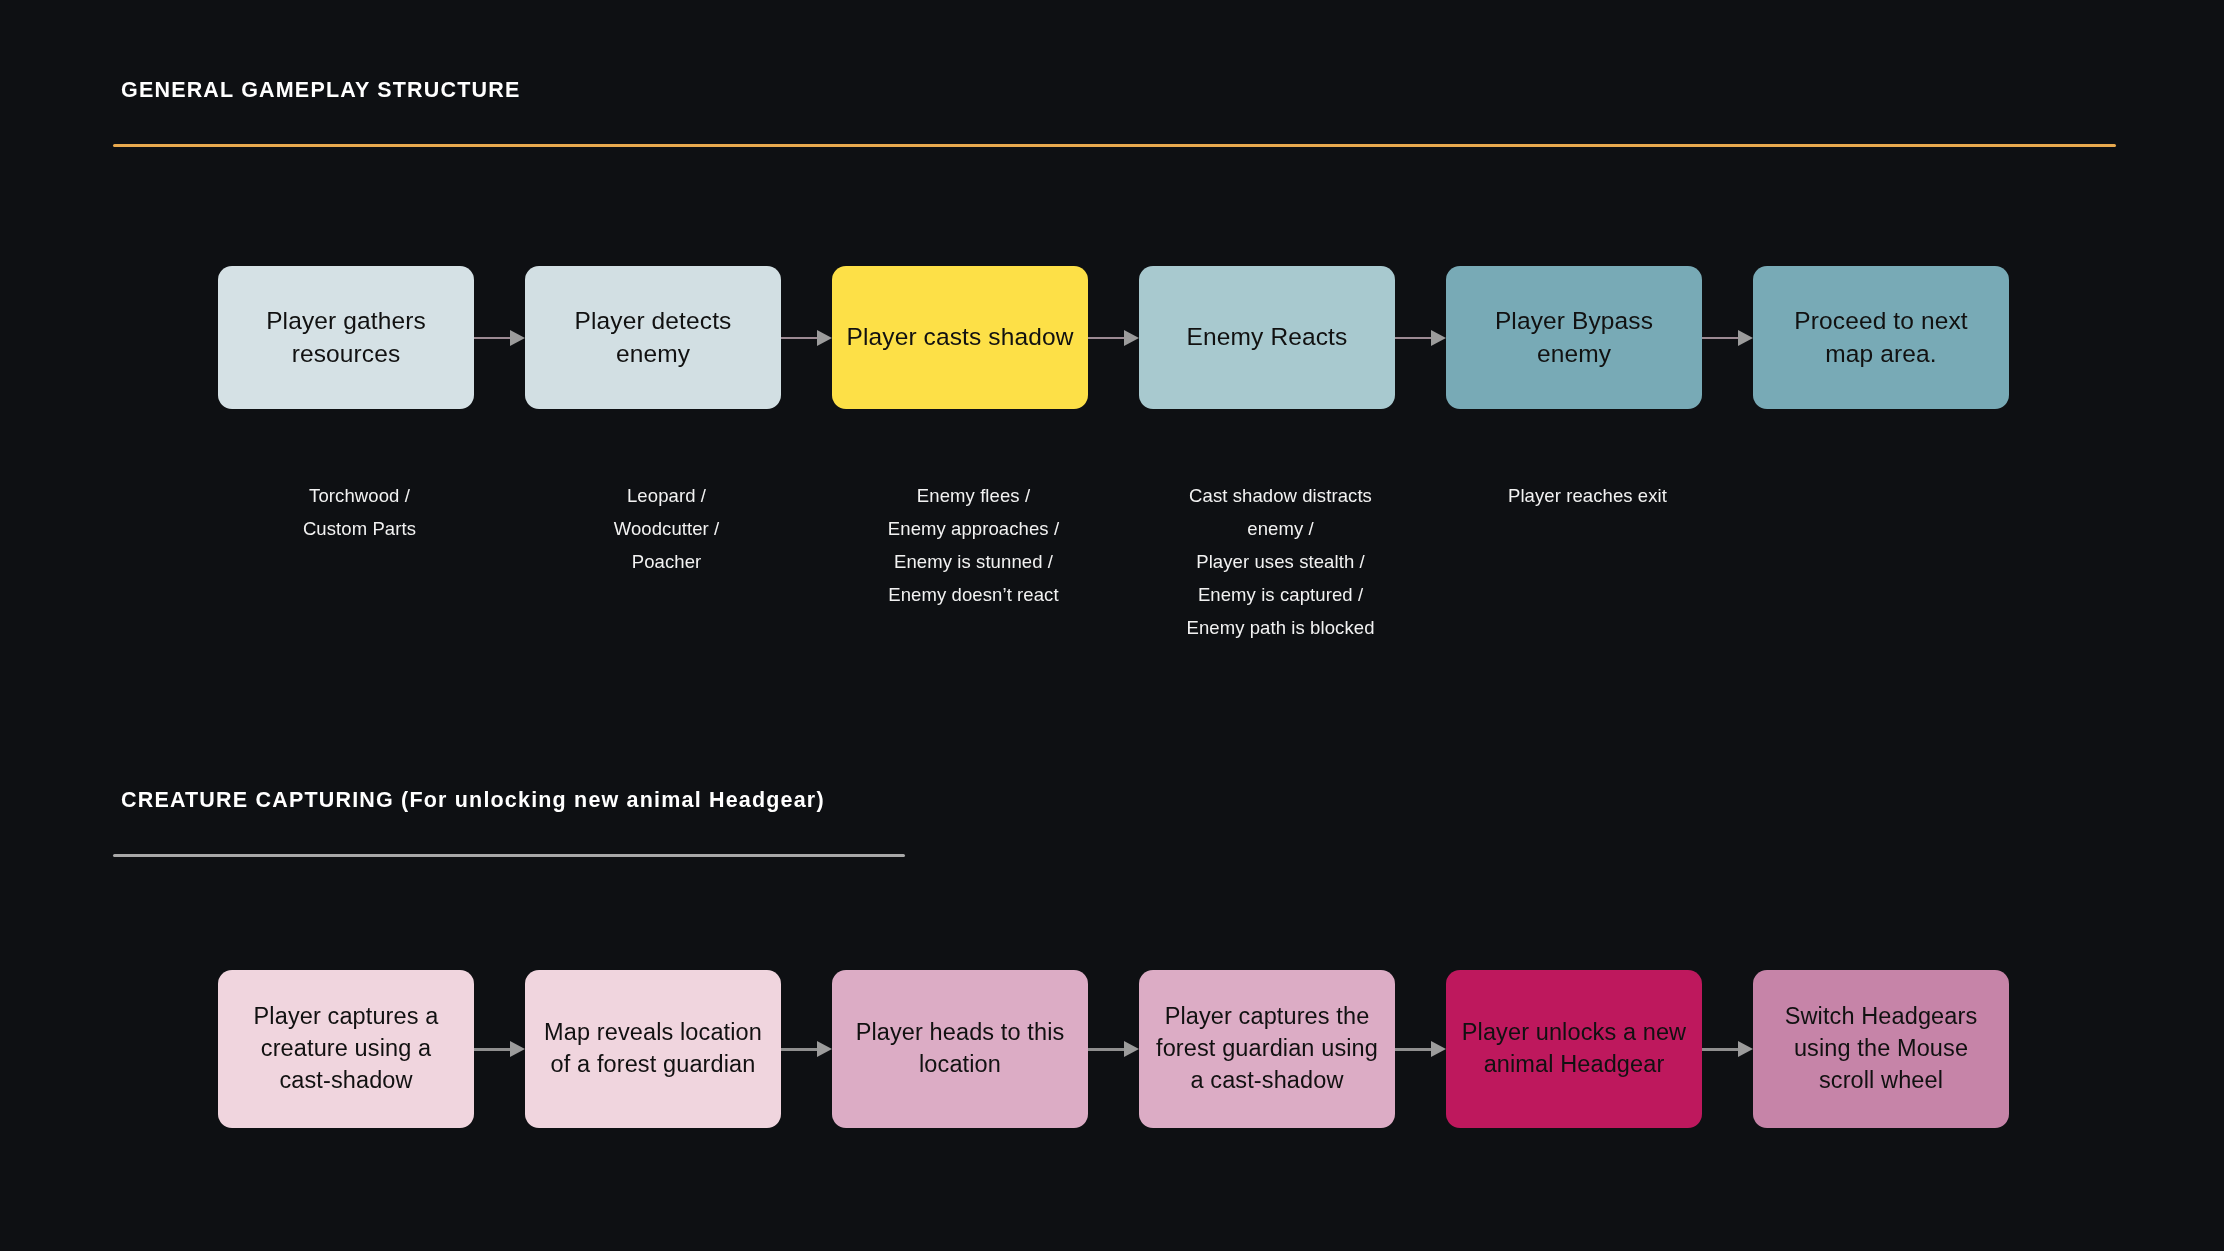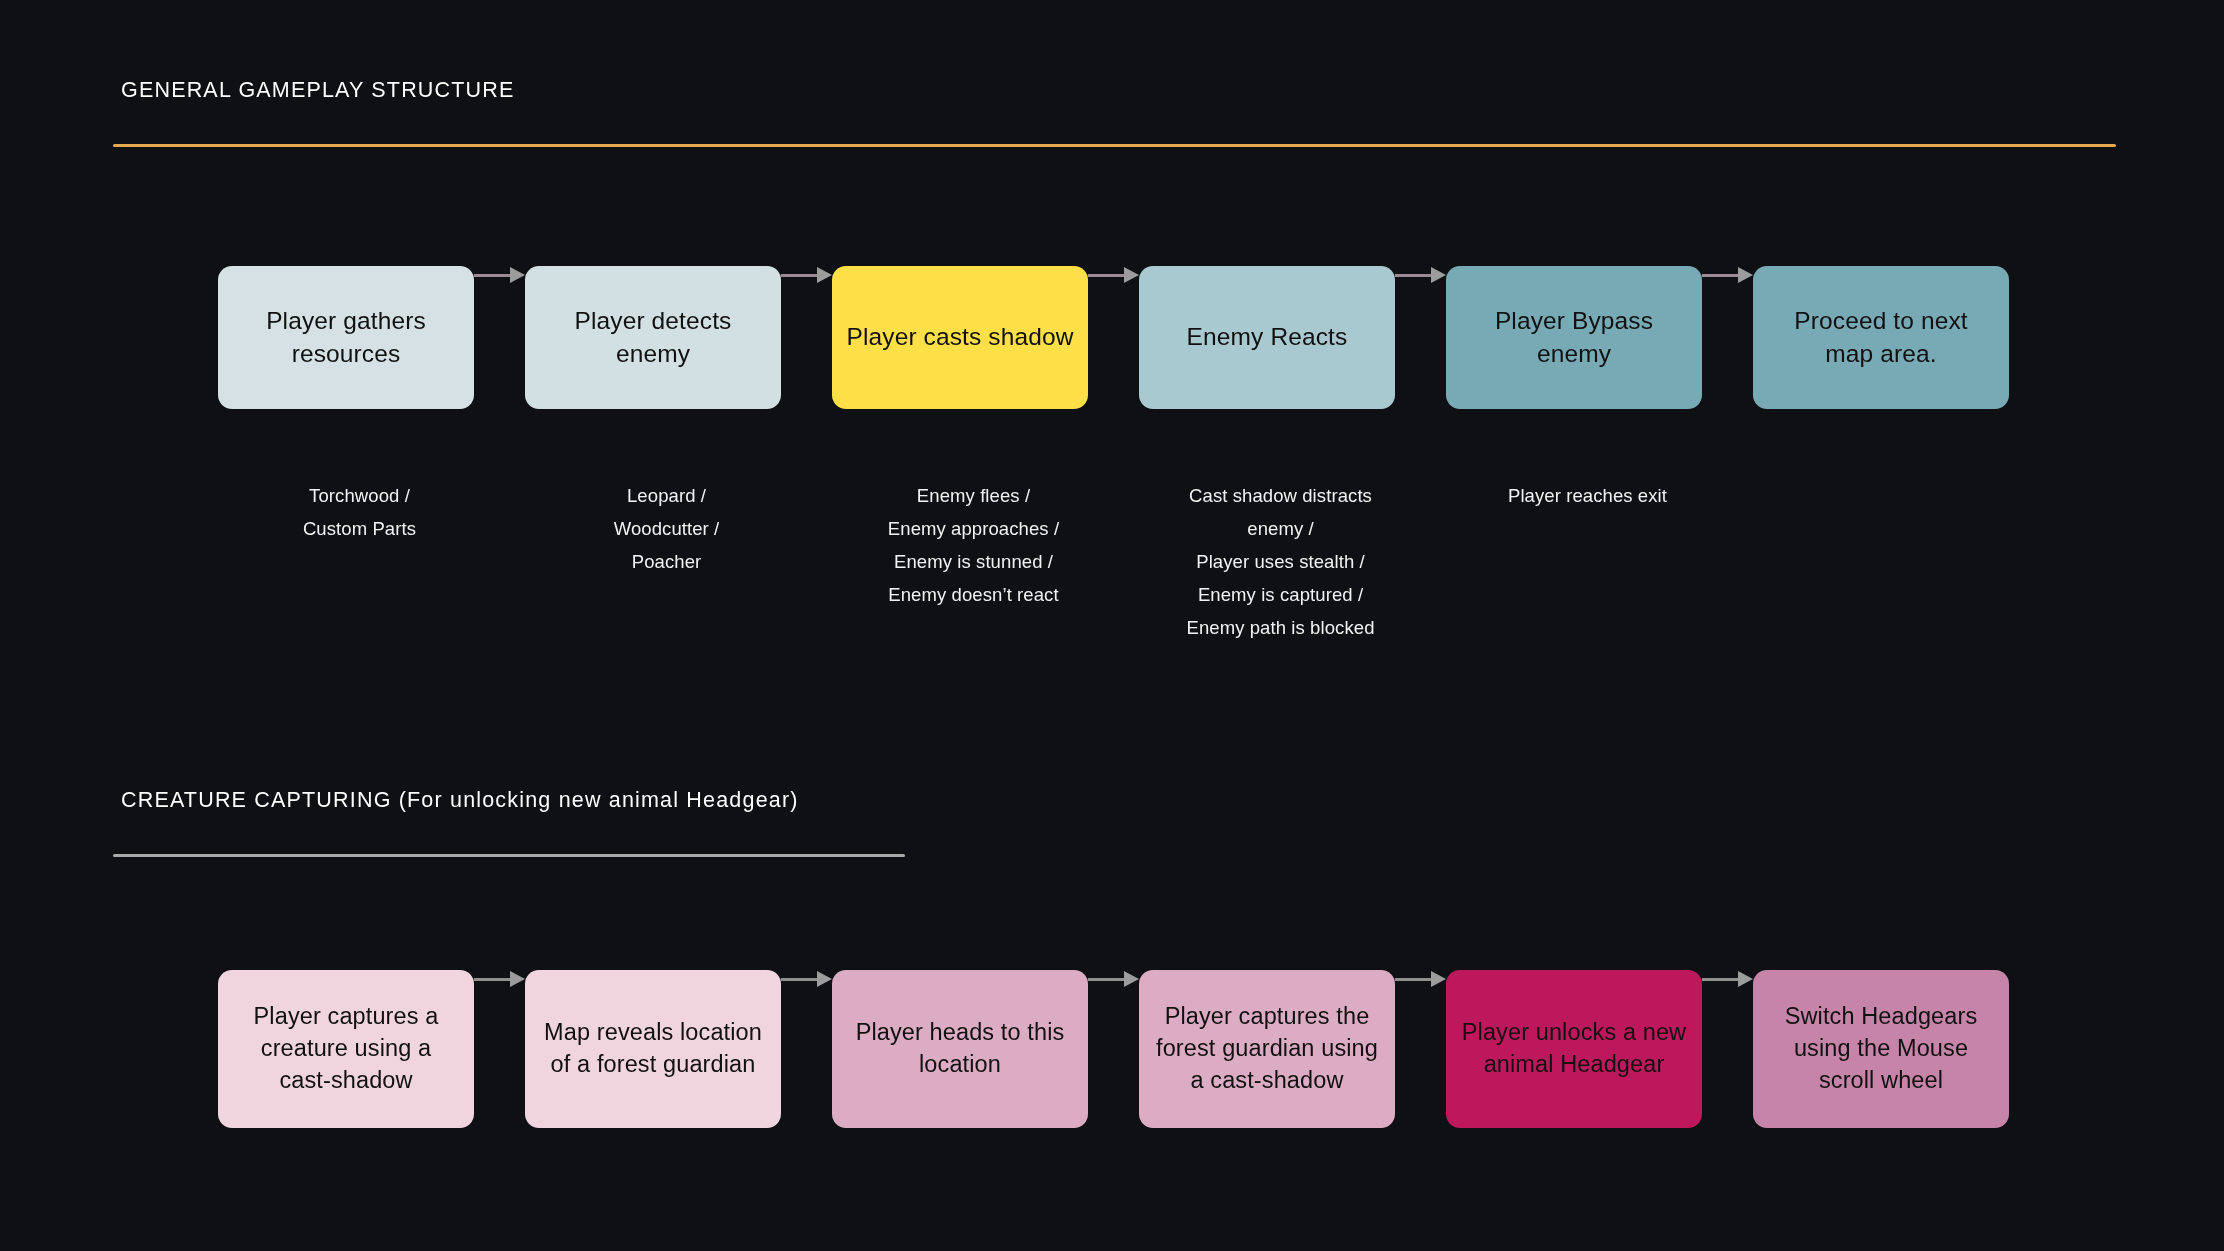--- a/index.html
+++ b/index.html
@@ -23,37 +23,38 @@
   #section-creature { top: 710px; }
 
   .section-header {
     position: absolute;
     left: 121px;
     top: 78px;
     font-size: 21.5px;
     letter-spacing: 0.055em;
     color: #ffffff;
     white-space: nowrap;
-    font-weight: 400;
+    font-weight: 700;
   }
   .section-divider {
     position: absolute;
     left: 113px;
     top: 144px;
     height: 3px;
     border-radius: 2px;
   }
   .divider-orange { width: 2003px; background: #e8a94e; }
   .divider-gray   { width: 792px;  background: #a8a8a8; }
 
   
   .flow-row {
     position: absolute;
     left: 0;
     display: flex;
+    align-items: center;
   }
   #flow-row-gameplay { top: 266px; left: 218px; }
   #flow-row-creature { top: 260px; left: 218px; }
 
   .flow-node {
     width: 256px;
     height: 143px;
     border-radius: 14px;
     display: flex;
     align-items: center;

